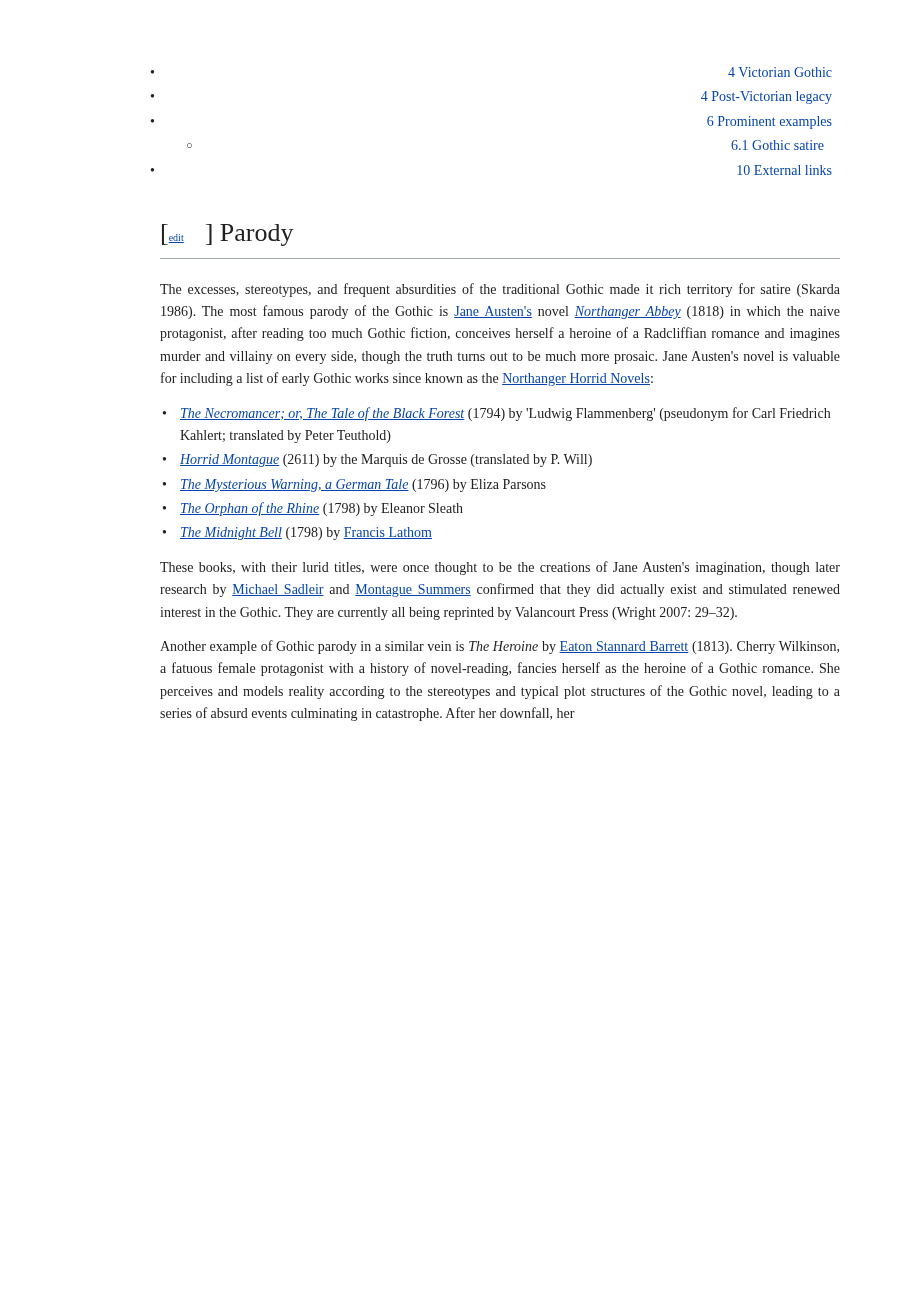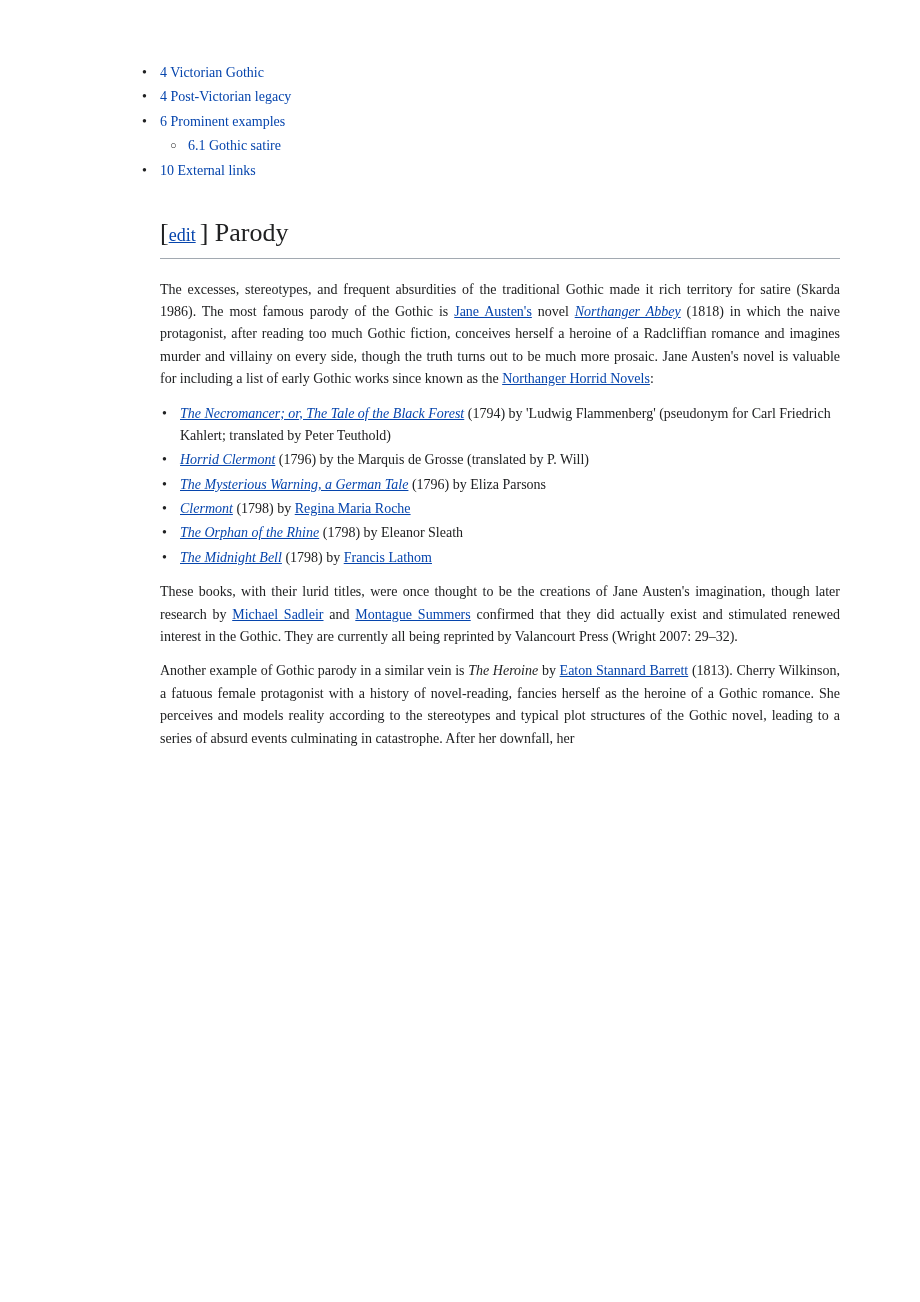--- a/index.html
+++ b/index.html
@@ -15,23 +15,24 @@
       line-height: 1.6;
       padding: 60px 80px 60px 160px;
       max-width: 920px;
     }
     .toc-list {
       list-style: none;
       padding: 0;
       margin: 0 0 30px 0;
     }
     .toc-list li {
-      margin: 2px 0;
+      margin: 2px 8px;
       padding-left: 0;
       position: relative;
+      text-align: right;
     }
     .toc-list li::before {
       content: "•";
       position: absolute;
       left: -18px;
       color: #202122;
     }
     .toc-list .sub-list {
       list-style: none;
       padding: 0 0 0 28px;
@@ -54,25 +55,25 @@
     .section-heading {
       font-family: 'Linux Libertine', 'Georgia', 'Times', serif;
       font-size: 26px;
       font-weight: normal;
       border-bottom: 1px solid #a2a9b1;
       padding-bottom: 4px;
       margin: 30px 0 20px 0;
       color: #202122;
     }
     .section-heading .edit-link {
-      font-size: 18px;
+      font-size: 10px;
       color: #0645ad;
       font-weight: normal;
       text-decoration: underline;
-      margin-right: 4px;
+      margin-right: 21px;
       text-align: center;
     }
     .bracket {
       color: #202122;
       font-weight: normal;
     }
     p {
       margin: 12px 0;
       text-align: justify;
     }
@@ -125,27 +126,24 @@
 
 <p>
   <span>The excesses, stereotypes, and frequent absurdities of the traditional Gothic made it rich territory for satire (Skarda 1986). The most famous parody of the Gothic is </span><a href="#" class="underline">Jane Austen's</a><span> novel </span><a href="#" class="italic-link">Northanger Abbey</a><span> (1818) in which the naive protagonist, after reading too much Gothic fiction, conceives herself a heroine of a Radcliffian romance and imagines murder and villainy on every side, though the truth turns out to be much more prosaic. Jane Austen's novel is valuable for including a list of early Gothic works since known as the </span><a href="#" class="underline">Northanger Horrid Novels</a><span>:</span>
 </p>
 
 <ul class="body-list">
   <li>
     <a href="#" class="italic-link">The Necromancer; or, The Tale of the Black Forest</a><span> (1794) by 'Ludwig Flammenberg' (pseudonym for Carl Friedrich Kahlert; translated by Peter Teuthold)</span>
   </li>
   <li>
-    <a href="#" class="italic-link">Horrid Clermont</a><span> (1796) by the Marquis de Grosse (translated by P. Will)</span>
+    <a href="#" class="italic-link">Horrid Montague</a><span> (2611) by the Marquis de Grosse (translated by P. Will)</span>
   </li>
   <li>
     <a href="#" class="italic-link">The Mysterious Warning, a German Tale</a><span> (1796) by Eliza Parsons</span>
-  </li>
-  <li>
-    <a href="#" class="italic-link">Clermont</a><span> (1798) by </span><a href="#" class="underline">Regina Maria Roche</a>
   </li>
   <li>
     <a href="#" class="italic-link">The Orphan of the Rhine</a><span> (1798) by Eleanor Sleath</span>
   </li>
   <li>
     <a href="#" class="italic-link">The Midnight Bell</a><span> (1798) by </span><a href="#" class="underline">Francis Lathom</a>
   </li>
 </ul>
 
 <p>

